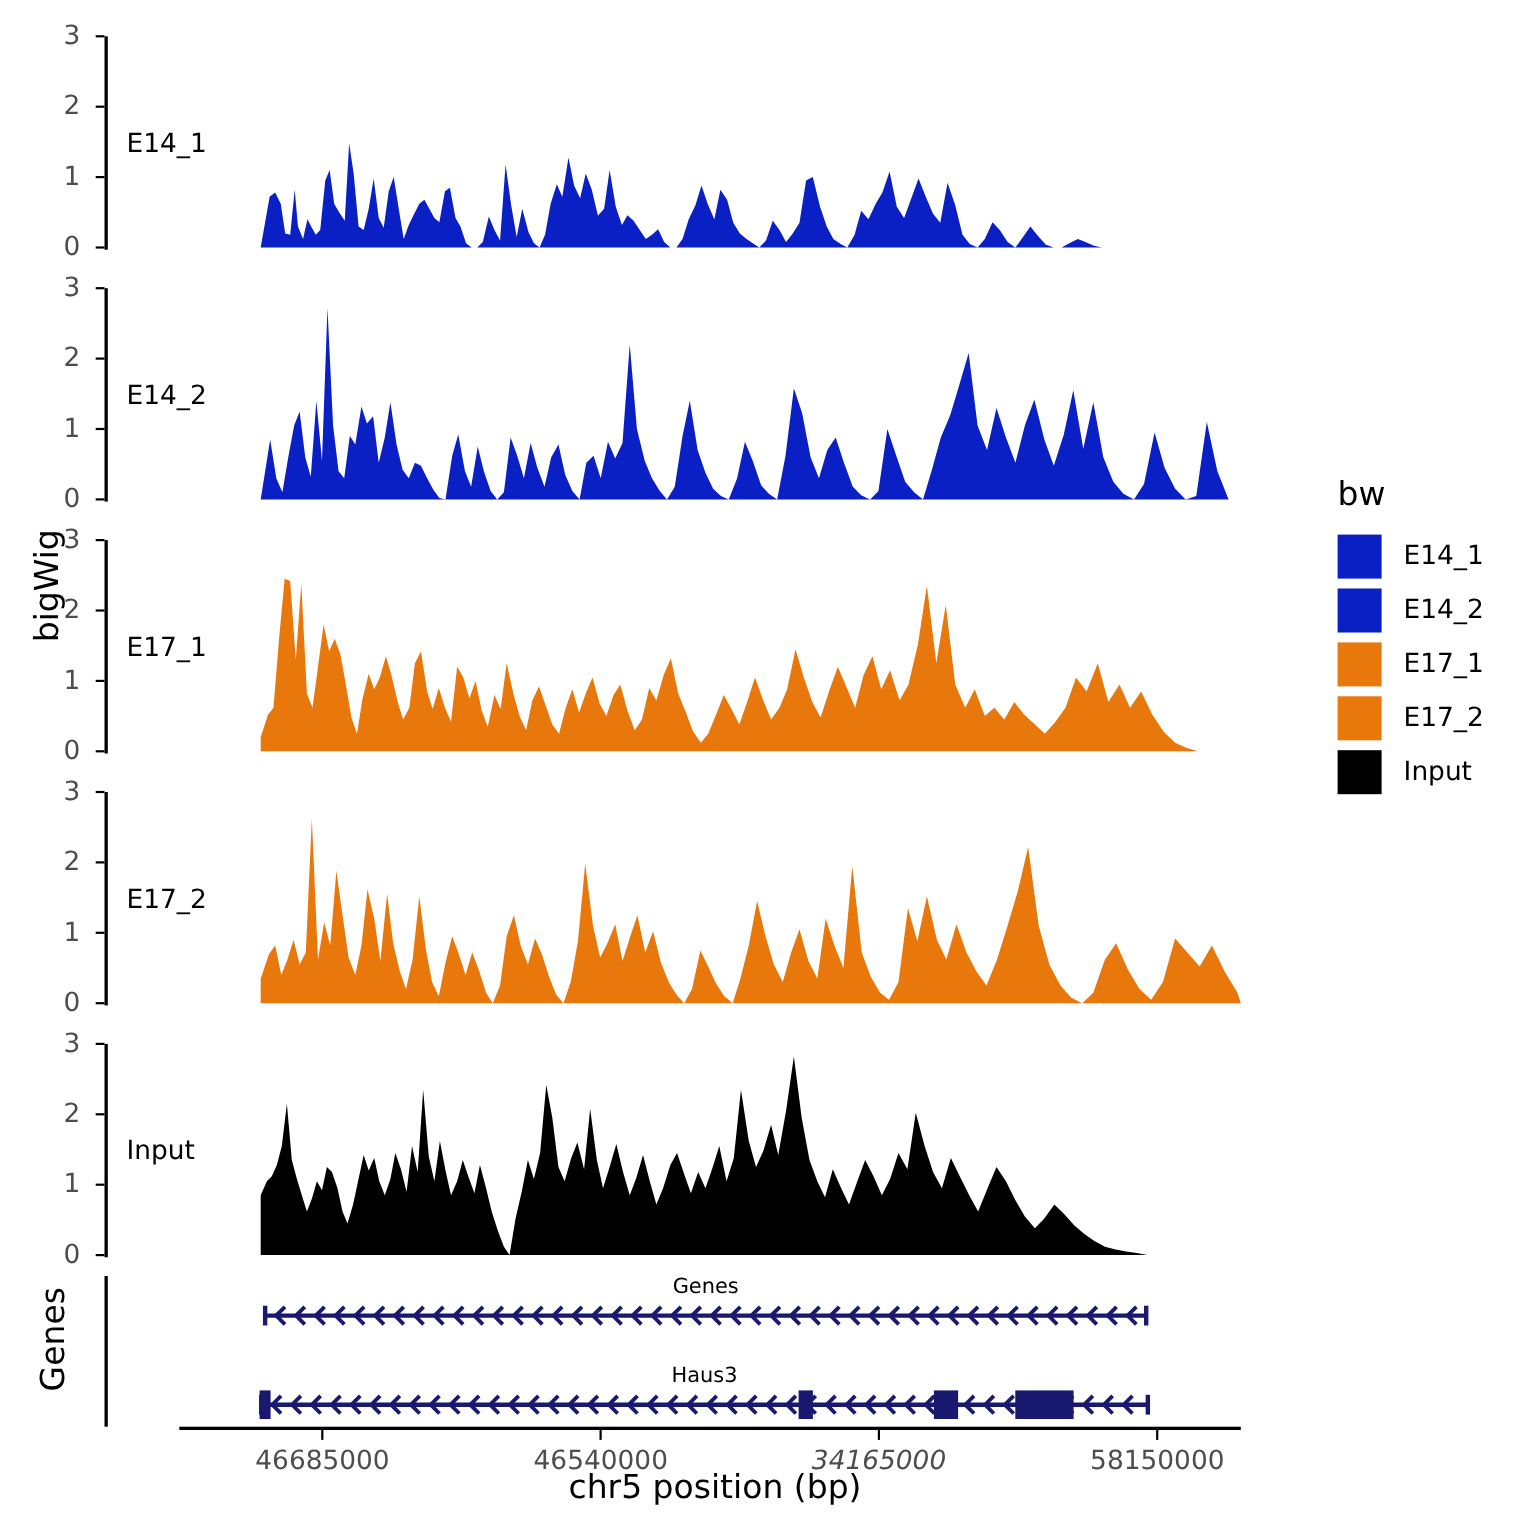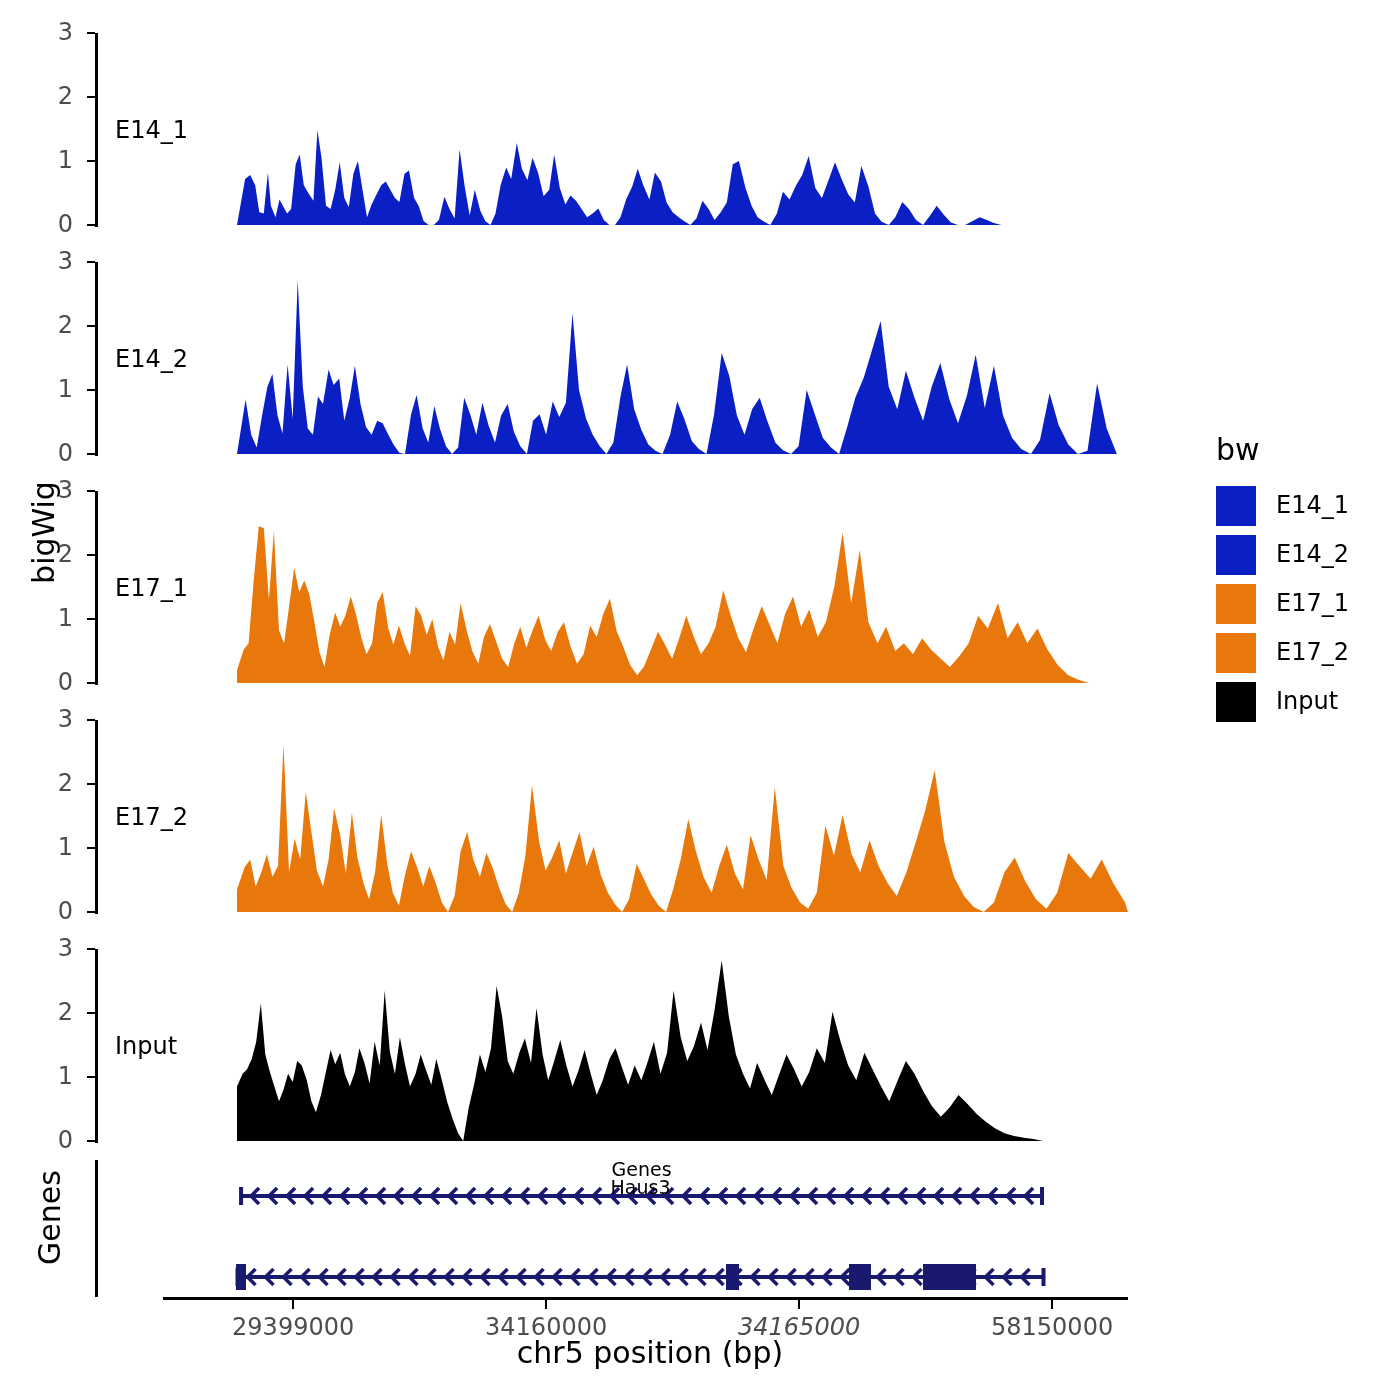--- a/index.html
+++ b/index.html
@@ -206,28 +206,28 @@
         <path d="M975.5059625212947,109 L967.5059625212947,117 L975.5059625212947,125" stroke="#191970" stroke-width="3.5" fill="none"></path>
         <path d="M993.5059625212947,109 L985.5059625212947,117 L993.5059625212947,125" stroke="#191970" stroke-width="3.5" fill="none"></path>
         <path d="M1011.5059625212947,109 L1003.5059625212947,117 L1011.5059625212947,125" stroke="#191970" stroke-width="3.5" fill="none"></path>
         <path d="M1029.5059625212948,109 L1021.5059625212947,117 L1029.5059625212948,125" stroke="#191970" stroke-width="3.5" fill="none"></path>
         <rect x="236" y="104" width="10" height="26" fill="#191970"></rect>
         <rect x="726" y="104" width="13" height="26" fill="#191970"></rect>
         <rect x="849" y="104" width="22" height="26" fill="#191970"></rect>
         <rect x="923" y="104" width="53" height="26" fill="#191970"></rect>
       </svg>
       <div class="gene-label" style="left: 541.517px; top: 1158px; width: 200px;">Genes</div>
-      <div class="gene-label" style="left: 540.505px; top: 1176px; width: 200px;">Haus3</div>
+      <div class="gene-label" style="left: 540.505px; top: 1239px; width: 200px;">Haus3</div>
     </div>
   <div id="xaxis">
     <div class="xaxis-line"></div>
   <div class="xtick-mark" style="left: 292.162px; top: 1300px;"></div>
-      <div class="xtick-lbl" style="left: 193.162px; top: 1313px;">29399000</div>
+      <div class="xtick-lbl" style="left: 193.162px; top: 1313px;">46685000</div>
       <div class="xtick-mark" style="left: 545.143px; top: 1300px;"></div>
-      <div class="xtick-lbl" style="left: 446.143px; top: 1313px;">34160000</div>
+      <div class="xtick-lbl" style="left: 446.143px; top: 1313px;">46540000</div>
       <div class="xtick-mark" style="left: 798.124px; top: 1300px;"></div>
       <div class="xtick-lbl" style="left: 699.124px; top: 1313px; font-style: italic;">34165000</div>
       <div class="xtick-mark" style="left: 1051.11px; top: 1300px;"></div>
       <div class="xtick-lbl" style="left: 952.106px; top: 1313px;">58150000</div>
     </div>
 
   <div class="legend-title">bw</div>
   <div id="legend">
       <div class="legend-row" style="top: 484px;">
         <div class="legend-swatch" style="background: rgb(10, 31, 196);"></div>

